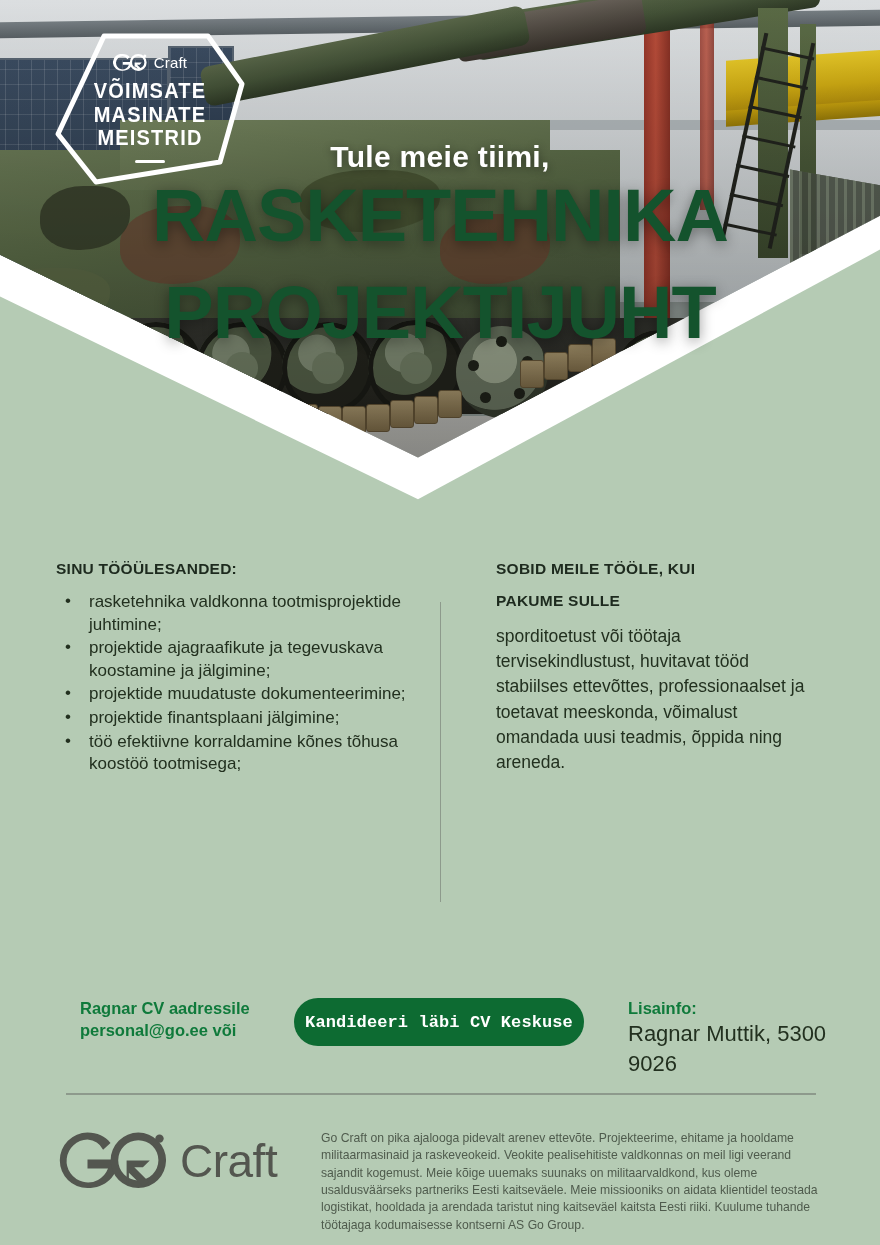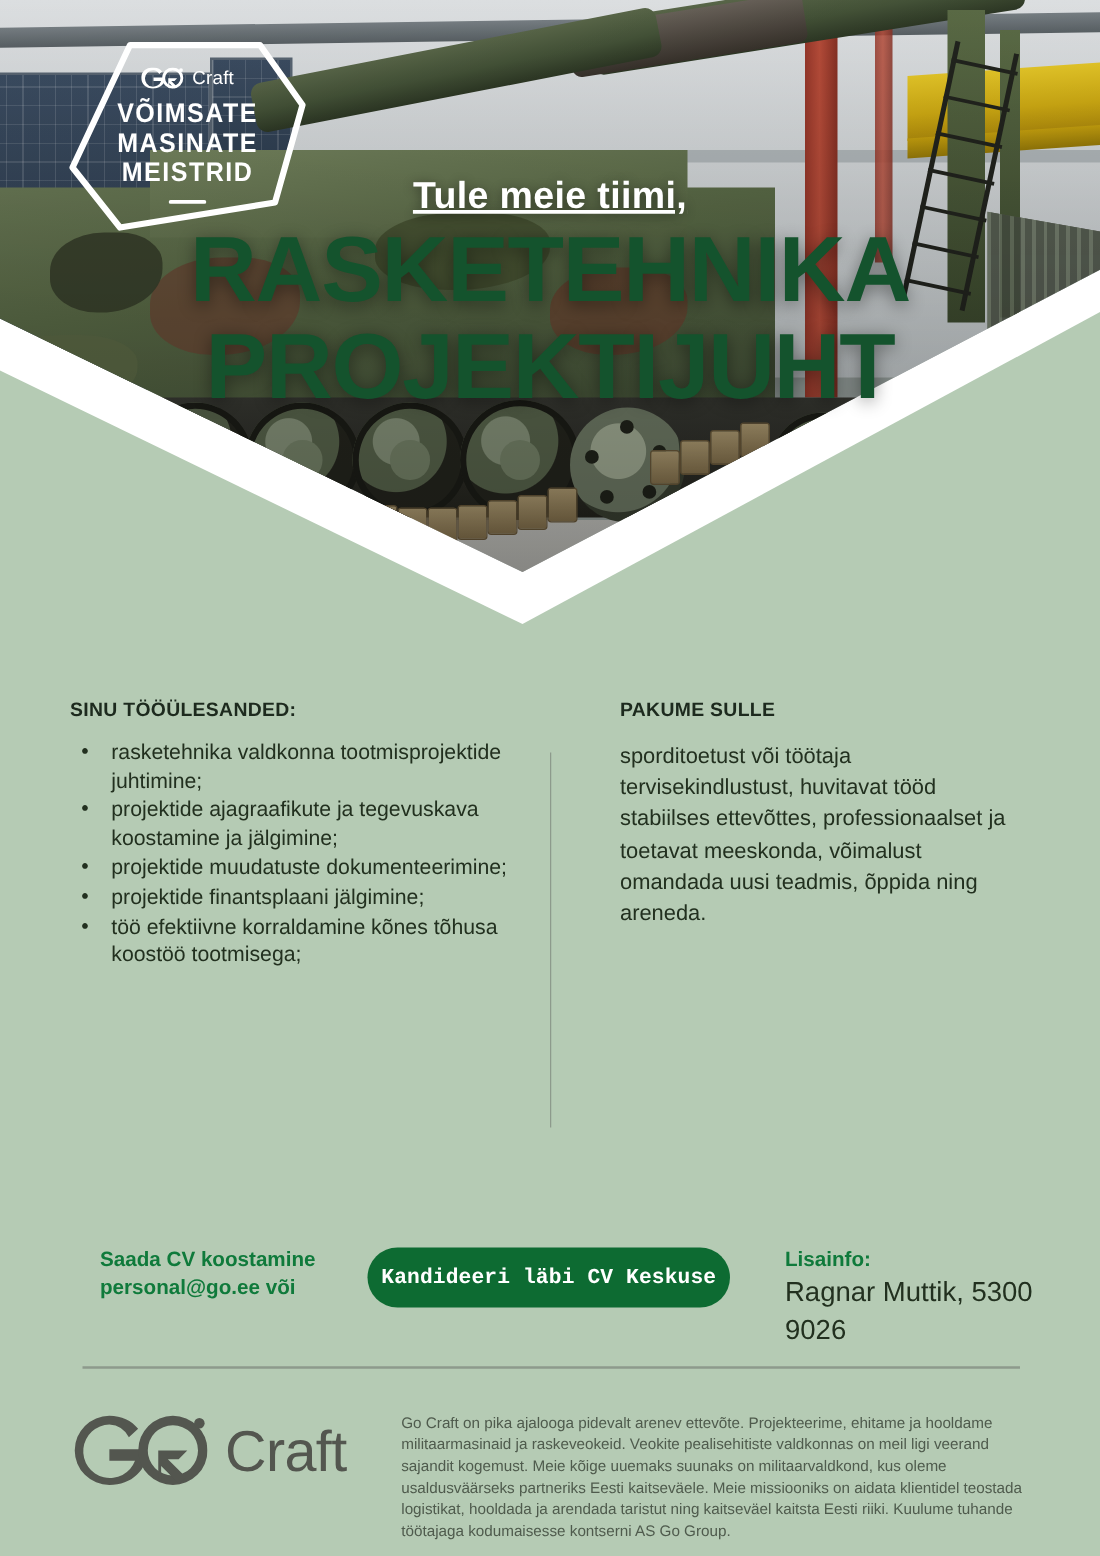--- a/index.html
+++ b/index.html
@@ -212,34 +212,33 @@
   
   .hero-kicker {
     position: absolute;
     left: 0; right: 0; top: 140px;
     text-align: center;
     color: #ffffff;
     font-size: 30px;
     font-weight: 700;
     letter-spacing: .3px;
     text-shadow: 0 2px 9px rgba(0,0,0,.45);
-    text-decoration: underline;
   }
   .hero-title {
     position: absolute;
     left: 0; right: 0; top: 180px;
     text-align: center;
     color: #14532d;
     font-weight: 700;
     font-size: 74px;
     line-height: 0.98;
     letter-spacing: -1px;
     text-shadow: 0 3px 14px rgba(0,0,0,.42);
   }
-  .hero-title .l2 { display: block; margin-top: 4px; }
+  .hero-title .l2 { display: block; margin-top: 24px; }
 
   
   .content {
     position: absolute;
     left: 0; top: 560px;
     width: 880px;
   }
   .cols {
     position: relative;
     display: flex;
@@ -512,29 +511,30 @@
       <ul class="tasks">
         <li>rasketehnika valdkonna tootmisprojektide juhtimine;</li>
         <li>projektide ajagraafikute ja tegevuskava koostamine ja jälgimine;</li>
         <li>projektide muudatuste dokumenteerimine;</li>
         <li>projektide finantsplaani jälgimine;</li>
         <li>töö efektiivne korraldamine kõnes tõhusa koostöö tootmisega;</li>
       </ul>
     </div>
 
     <div class="col-right">
+      <h2 class="sec-head">SOBID MEILE TÖÖLE, KUI</h2>
       <h2 class="sec-head">PAKUME SULLE</h2>
       <p class="para">sporditoetust või töötaja tervisekindlustust, huvitavat tööd stabiilses ettevõttes, professionaalset ja toetavat meeskonda, võimalust omandada uusi teadmis, õppida ning areneda.</p>
     </div>
   </div>
 </div>
 
 <div class="cta-row">
   <div class="cta-left">
-    <div>Saada CV koostamine</div>
+    <div>Ragnar CV aadressile</div>
     <div>personal@go.ee  või</div>
   </div>
 
   <button class="cta-button">Kandideeri läbi CV Keskuse</button>
 
   <div class="cta-right">
     <span class="ci-label">Lisainfo:</span>
     <span class="ci-value">Ragnar Muttik, 5300 9026</span>
   </div>
 </div>

